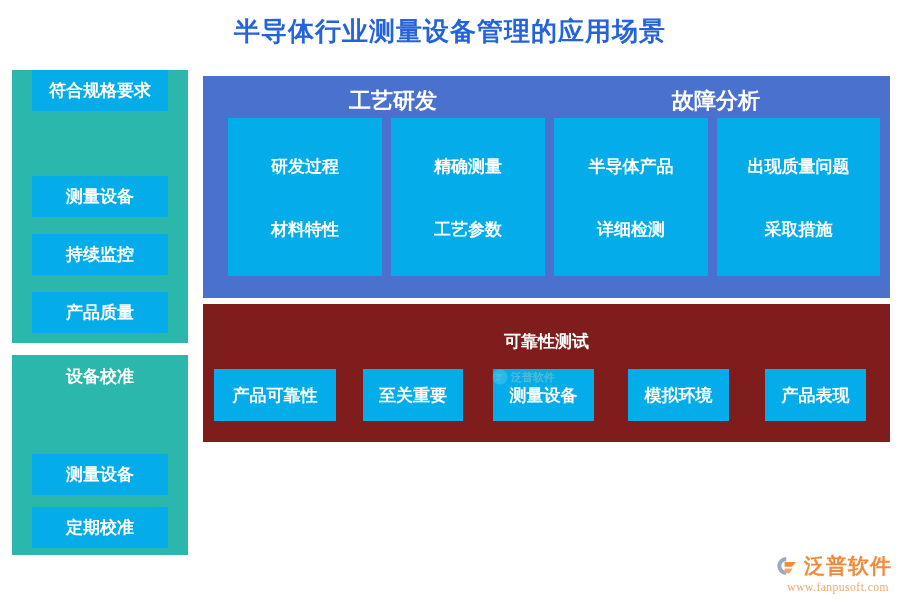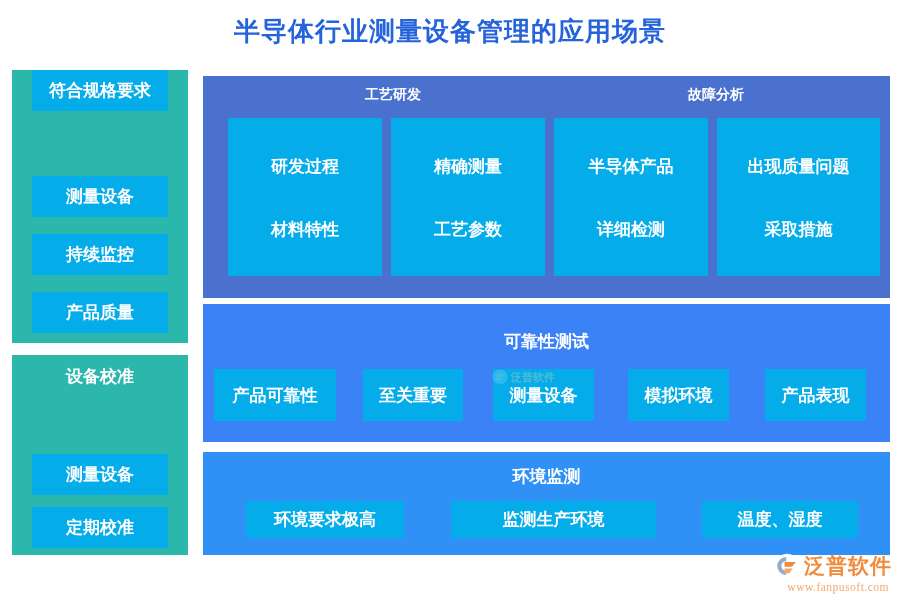--- a/index.html
+++ b/index.html
@@ -71,21 +71,21 @@
   #side-panel-1 .side-card:nth-of-type(2) { top: 99px; }
   #side-panel-1 .side-card:nth-of-type(3) { top: 152px; }
 
   
   #panel-top {
     position: absolute;
     left: 203px; top: 76px;
     width: 687px; height: 222px;
     background: #4a71cd;
   }
-  #panel-top .panel-title { top: 10px; font-size: 14px; }
+  #panel-top .panel-title { top: 10px; font-size: 22px; }
   #panel-top-title-0 { left: 25px;  width: 330px; }
   #panel-top-title-1 { left: 355px; width: 316px; }
 
   .top-card {
     top: 42px;
     height: 158px;
     width: 154px;
     flex-direction: column;
     justify-content: flex-start;
     font-size: 17px;
@@ -95,21 +95,21 @@
   #top-card-0 { left: 25px;  }
   #top-card-1 { left: 188px; }
   #top-card-2 { left: 351px; }
   #top-card-3 { left: 514px; width: 163px; }
 
   
   #panel-green {
     position: absolute;
     left: 203px; top: 304px;
     width: 687px; height: 138px;
-    background: #3b82f6;
+    background: #7f1d1d;
   }
   #panel-green .panel-title { top: 26px; left: 0; width: 687px; font-size: 17px; }
   .green-card {
     top: 65px;
     height: 52px;
     font-size: 17px;
   }
   #green-card-0 { left: 11px;  width: 122px; }
   #green-card-1 { left: 160px; width: 100px; }
   #green-card-2 { left: 290px; width: 101px; }
@@ -221,26 +221,20 @@
 
   <div id="panel-green">
     <div class="panel-title">可靠性测试</div>
     <div class="card green-card" id="green-card-0">产品可靠性</div>
     <div class="card green-card" id="green-card-1">至关重要</div>
     <div class="card green-card" id="green-card-2">测量设备</div>
     <div class="card green-card" id="green-card-3">模拟环境</div>
     <div class="card green-card" id="green-card-4">产品表现</div>
   </div>
 
-  <div id="panel-blue">
-    <div class="panel-title">环境监测</div>
-    <div class="card blue-card" id="blue-card-0">环境要求极高</div>
-    <div class="card blue-card" id="blue-card-1">监测生产环境</div>
-    <div class="card blue-card" id="blue-card-2">温度、湿度</div>
-  </div>
 
   <div id="watermark-ghost">
     <svg width="16" height="16" viewBox="0 0 32 32">
       <circle cx="16" cy="16" r="15" fill="#ffffff" opacity="0.5"></circle>
       <path d="M9 10 L23 10 L18 16 L9 16 Z" fill="#ffd9b0"></path>
       <path d="M9 18 L18 18 L14 23 L9 23 Z" fill="#cfe6ff"></path>
     </svg>
     <span class="wm-name-s">泛普软件</span>
   </div>
 

